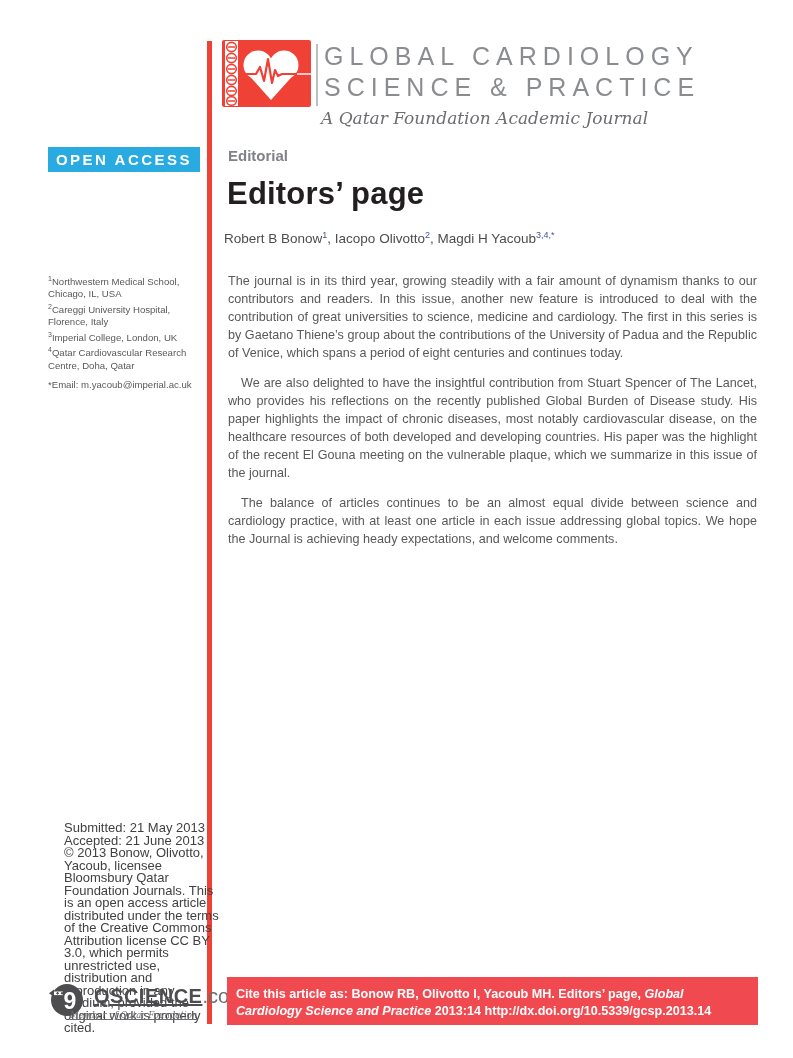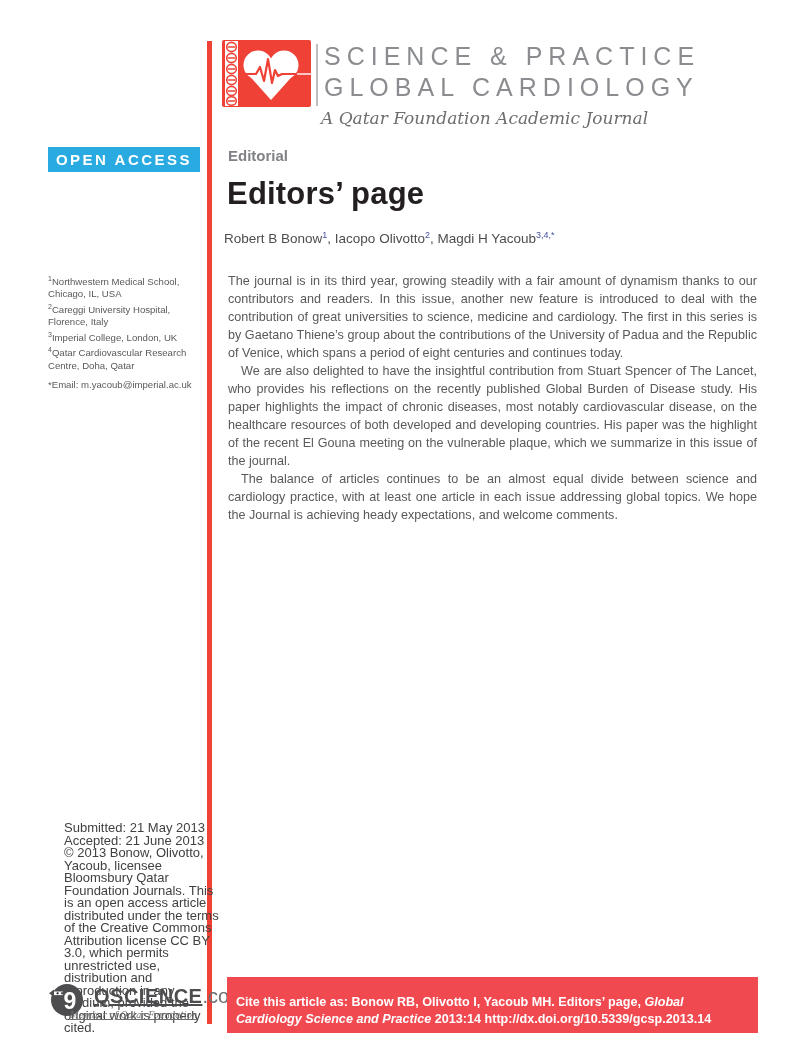--- a/index.html
+++ b/index.html
@@ -37,21 +37,21 @@
   .atitle{position:absolute;left:227px;top:176px;font-size:31px;font-weight:bold;color:#231F20;letter-spacing:0.2px;}
   .authors{position:absolute;left:224px;top:229px;font-size:13.5px;color:#4D4D4F;text-align:right;}
   .authors sup{color:#44509E;font-size:9px;}
 
   
   .bodytext{
     position:absolute;left:228px;top:272px;width:529px;
     font-size:12.6px;line-height:18px;color:#58595B;text-align:justify;
   }
   .bodytext p{margin:0;}
-  .bodytext p.indent{text-indent:13px;}
+  .bodytext p.indent{text-indent:13px;margin-top:12px;}
 
   
   .affils{
     position:absolute;left:48px;top:273px;width:158px;
     font-size:9.6px;line-height:12.3px;color:#58595B;
   }
   .affils sup{font-size:7px;}
   .email{margin-top:7px;}
   .doiblock{
     position:absolute;left:48px;top:792px;width:158px;
@@ -70,21 +70,21 @@
   .qbrand .b1{font-weight:bold;color:#4D4D4F;letter-spacing:0.5px;text-decoration:underline;}
   .qbrand .b2{color:#6D6E71;}
   .qtag{
     position:absolute;left:70px;top:1010px;
     font-family:"DejaVu Serif",serif;font-style:italic;
     font-size:8.6px;color:#6D6E71;white-space:nowrap;text-decoration:underline;
   }
   .citebox{
     position:absolute;left:227px;top:977px;width:513px;
     background:#F14950;color:#ffffff;font-weight:bold;
-    font-size:12.6px;line-height:16.5px;padding:17px 9px 6px 9px;
+    font-size:12.6px;line-height:16.5px;padding:9px 9px 6px 9px;
   }
   .citebox .it{font-style:italic;}
 </style>
 </head>
 <body>
 
 <div class="page">
 
   <div class="redline"></div>
 
@@ -109,22 +109,22 @@
         <circle cx="36" cy="25" r="14.5" fill="#ffffff"></circle>
         <circle cx="62" cy="25" r="14.5" fill="#ffffff"></circle>
         <polygon points="22.5,30.5 75.5,30.5 49,60" fill="#ffffff"></polygon>
         <polyline points="22,34 34,34 38,27 42,41 46,19 50,43 53,30 56,36 60,34 75,34" fill="none" stroke="#EF4136" stroke-width="2.2" stroke-linejoin="round"></polyline>
         <line x1="75" y1="34" x2="89" y2="34" stroke="#ffffff" stroke-width="1.4"></line>
       </g>
     </svg>
   </div>
   <div class="logo-sep"></div>
   <div class="jtitle">
+    <div>GLOBAL CARDIOLOGY</div>
     <div>SCIENCE &amp; PRACTICE</div>
-    <div>GLOBAL CARDIOLOGY</div>
   </div>
   <div class="jsub">A Qatar Foundation Academic Journal</div>
 
   <div class="openaccess">OPEN ACCESS</div>
 
   <div class="kicker">Editorial</div>
   <h1 class="atitle" style="margin:0;">Editors’ page</h1>
 
   <div class="authors">
     <span><span>Robert B Bonow</span><sup>1</sup><span>, </span></span><span><span>Iacopo Olivotto</span><sup>2</sup><span>, </span></span><span><span>Magdi H Yacoub</span><sup>3,4,*</sup><span></span></span>

